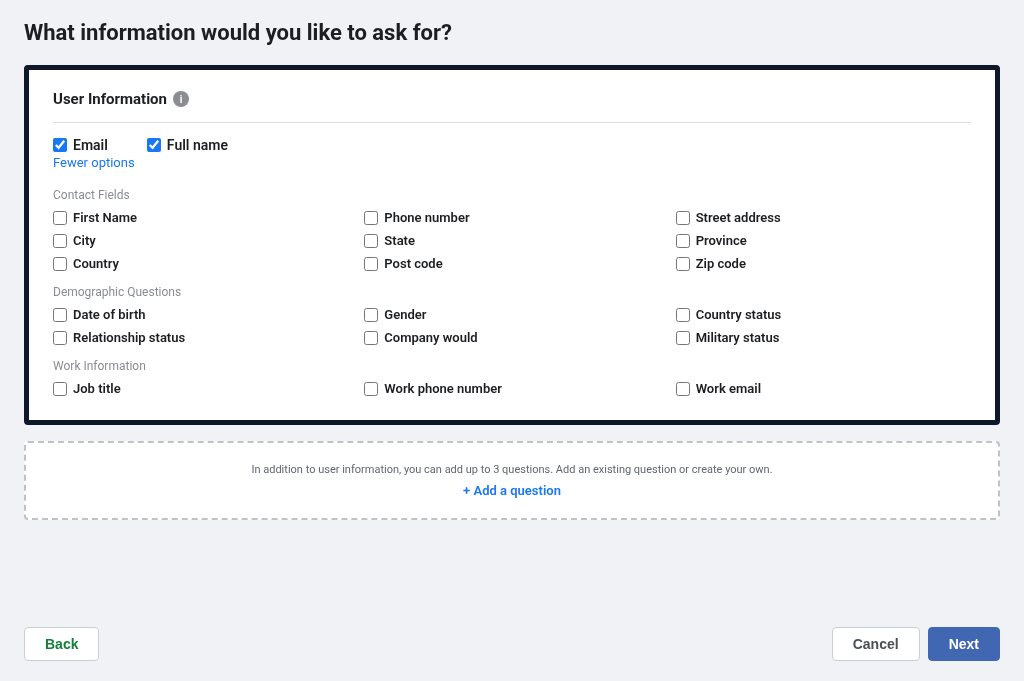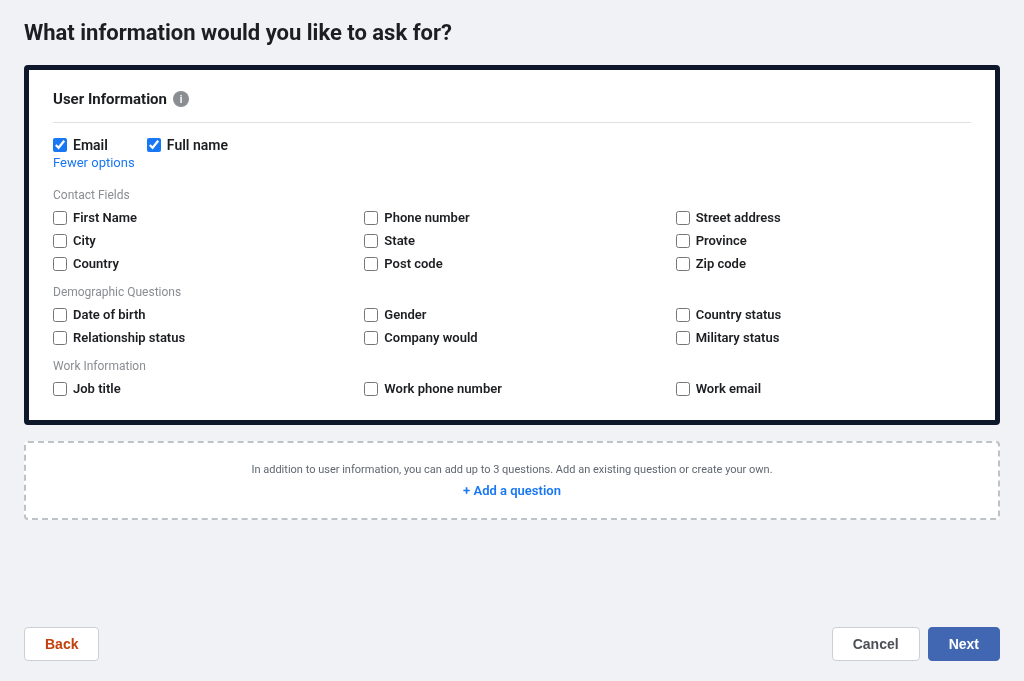--- a/index.html
+++ b/index.html
@@ -134,21 +134,21 @@
       padding: 8px 20px;
       border-radius: 4px;
       font-size: 14px;
       font-weight: 600;
       cursor: pointer;
       border: 1px solid;
     }
     .btn-back {
       background: #fff;
       border-color: #ccd0d5;
-      color: #c2410c;
+      color: #15803d;
     }
     .btn-cancel {
       background: #fff;
       border-color: #ccd0d5;
       color: #4b4f56;
       margin-right: 8px;
     }
     .btn-next {
       background: #4267b2;
       border-color: #4267b2;

